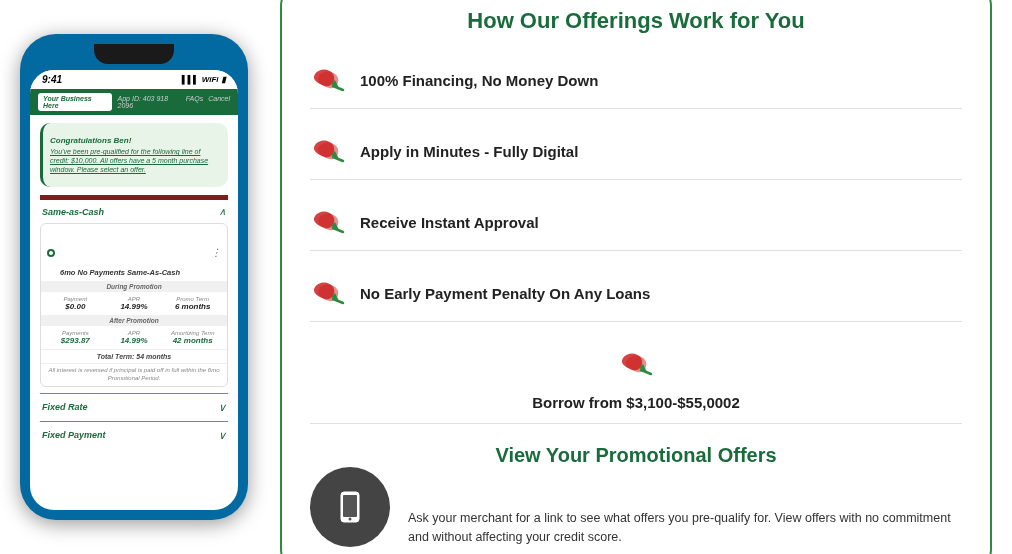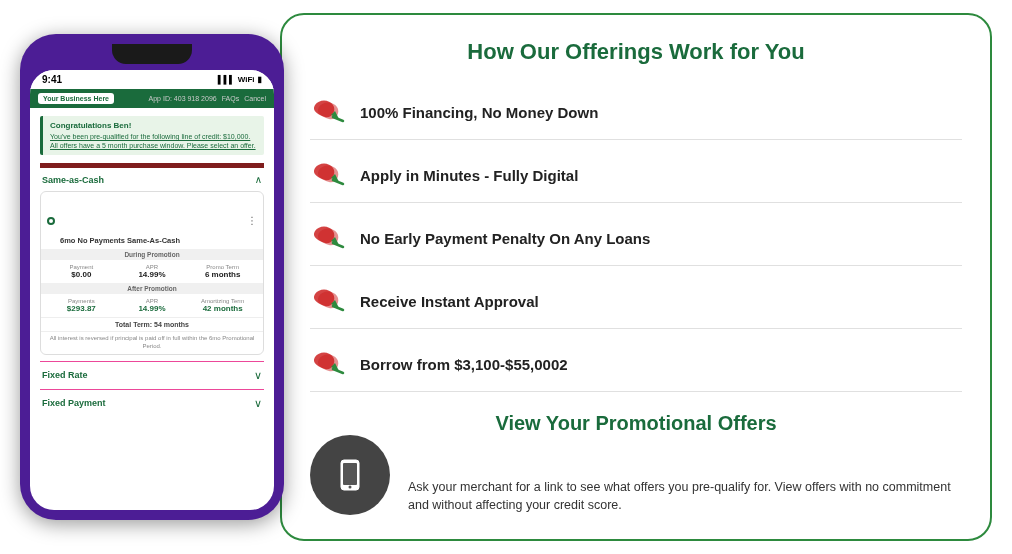--- a/index.html
+++ b/index.html
@@ -14,26 +14,27 @@
       padding: 20px;
       gap: 30px;
     }
 
     
     .phone-wrapper {
       flex-shrink: 0;
       width: 230px;
     }
     .phone {
-      background: #4c1d95;
+      background: #0369a1;
       border-radius: 36px;
       padding: 10px;
       box-shadow: 0 4px 20px rgba(0,0,0,0.4);
       position: relative;
-      width: 264px;
+      width: 228px;
+      font-style: italic;
     }
     .phone-notch {
       background: #1a1a1a;
       width: 80px;
       height: 20px;
       border-radius: 0 0 14px 14px;
       margin: 0 auto 6px;
       position: relative;
       z-index: 2;
     }
@@ -79,23 +80,23 @@
       color: #ccc;
       font-size: 7px;
     }
 
     .phone-content {
       padding: 8px 10px;
     }
     .congrats-box {
       background: #e8f4e8;
       border-left: 3px solid #1a6b3c;
-      padding: 5px 7px;
+      padding: 13px 7px;
       margin-bottom: 8px;
-      border-radius: 2px;
+      border-radius: 10px;
     }
     .congrats-title {
       font-size: 8px;
       font-weight: bold;
       color: #1a6b3c;
       margin-bottom: 2px;
     }
     .congrats-text {
       font-size: 7px;
       color: #444;
@@ -217,31 +218,32 @@
       text-align: center;
       font-size: 22px;
       font-weight: bold;
       color: #1a6b3c;
       margin-bottom: 20px;
     }
 
     .feature-list {
       display: flex;
       flex-direction: column;
-      gap: 8px;
+      gap: 16px;
     }
     .feature-item {
       display: flex;
       align-items: center;
       gap: 14px;
       padding: 12px 0;
       border-bottom: 1px solid #e0e0e0;
     }
     .feature-item:last-child {
       border-bottom: 1px solid #e0e0e0;
+      flex-direction: column;
     }
     .feature-icon {
       width: 36px;
       flex-shrink: 0;
       display: flex;
       align-items: center;
       justify-content: center;
     }
     .feature-text {
       font-size: 15px;
@@ -402,32 +404,32 @@
     </div>
       <div class="feature-item">
       <div class="feature-icon">
         <svg class="leaf-svg" viewBox="0 0 34 30" fill="none">
           <path d="M4 8 C8 2, 18 2, 22 8 C26 14, 20 22, 14 20 C8 18, 0 14, 4 8Z" fill="#cc2222" opacity="0.85"></path>
           <path d="M8 10 C12 4, 22 4, 26 10 C30 16, 24 24, 18 22 C12 20, 4 16, 8 10Z" fill="#cc2222" opacity="0.5"></path>
           <path d="M20 18 L28 22 L24 14 Z" fill="#2d8a3e"></path>
           <path d="M22 20 L32 24" stroke="#2d8a3e" stroke-width="2.5" stroke-linecap="round"></path>
         </svg>
       </div>
-      <span class="feature-text">No Early Payment Penalty On Any Loans</span>
+      <span class="feature-text">Receive Instant Approval</span>
     </div>
       <div class="feature-item">
       <div class="feature-icon">
         <svg class="leaf-svg" viewBox="0 0 34 30" fill="none">
           <path d="M4 8 C8 2, 18 2, 22 8 C26 14, 20 22, 14 20 C8 18, 0 14, 4 8Z" fill="#cc2222" opacity="0.85"></path>
           <path d="M8 10 C12 4, 22 4, 26 10 C30 16, 24 24, 18 22 C12 20, 4 16, 8 10Z" fill="#cc2222" opacity="0.5"></path>
           <path d="M20 18 L28 22 L24 14 Z" fill="#2d8a3e"></path>
           <path d="M22 20 L32 24" stroke="#2d8a3e" stroke-width="2.5" stroke-linecap="round"></path>
         </svg>
       </div>
-      <span class="feature-text">Receive Instant Approval</span>
+      <span class="feature-text">No Early Payment Penalty On Any Loans</span>
     </div>
       <div class="feature-item">
       <div class="feature-icon">
         <svg class="leaf-svg" viewBox="0 0 34 30" fill="none">
           <path d="M4 8 C8 2, 18 2, 22 8 C26 14, 20 22, 14 20 C8 18, 0 14, 4 8Z" fill="#cc2222" opacity="0.85"></path>
           <path d="M8 10 C12 4, 22 4, 26 10 C30 16, 24 24, 18 22 C12 20, 4 16, 8 10Z" fill="#cc2222" opacity="0.5"></path>
           <path d="M20 18 L28 22 L24 14 Z" fill="#2d8a3e"></path>
           <path d="M22 20 L32 24" stroke="#2d8a3e" stroke-width="2.5" stroke-linecap="round"></path>
         </svg>
       </div>

